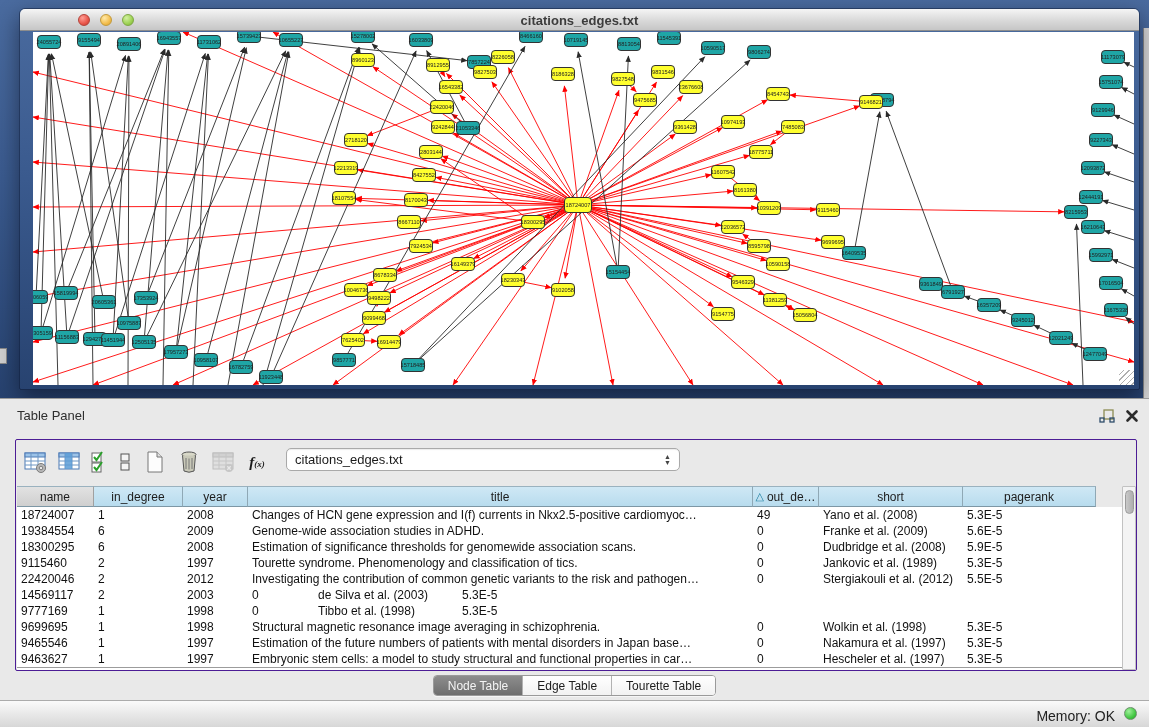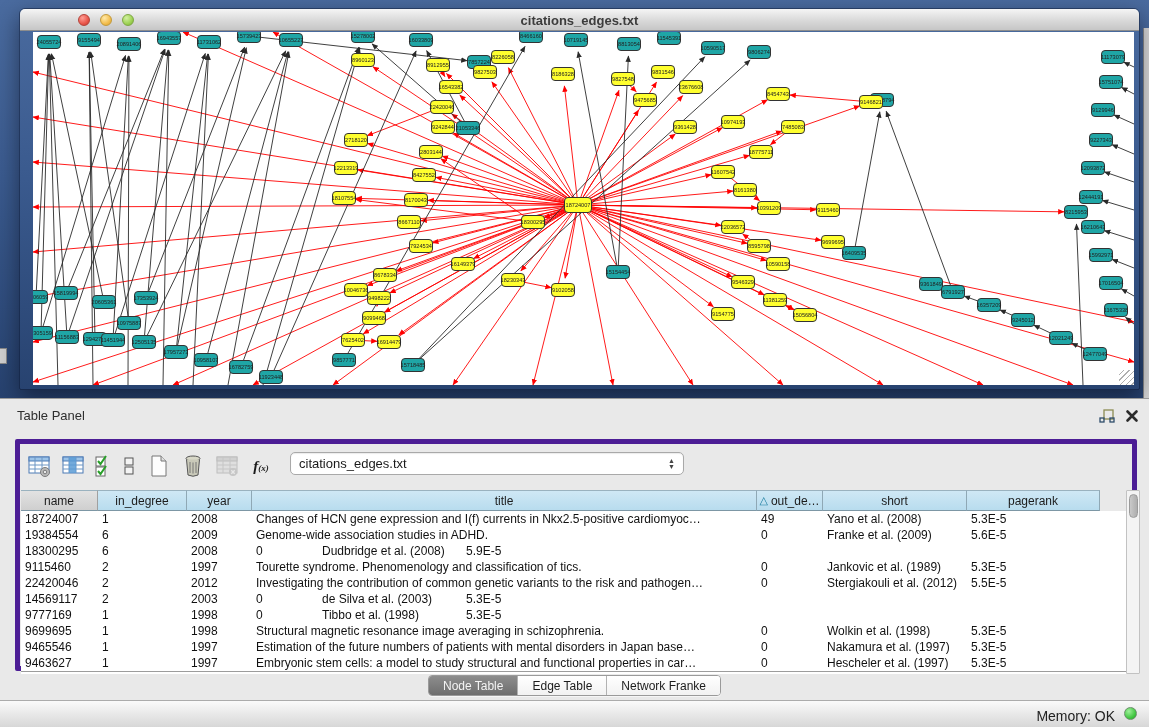--- a/index.html
+++ b/index.html
@@ -33,21 +33,21 @@
 
   
   .table-panel { position:absolute; left:0; top:398px; width:1149px; height:329px;
     background:#e9e9e9; border-top:1px solid #9a9a9a; }
   .tp-header { position:absolute; left:0; top:0; width:100%; height:34px; }
   .tp-title { position:absolute; left:17px; top:9px; font-size:13px; color:#2e2e2e; }
   .tp-float { position:absolute; left:1099px; top:10px; width:16px; height:15px; cursor:pointer; }
   .tp-close { position:absolute; left:1125px; top:10px; width:14px; height:14px; cursor:pointer; }
 
   .panel-inner { position:absolute; left:15px; top:40px; width:1122px; height:232px;
-    border:5px solid #4c1d95; border-radius:2px; background:#e9e9e9; }
+    border:1px solid #4c1d95; border-radius:2px; background:#e9e9e9; }
   .toolbar { position:absolute; left:4px; top:2px; height:40px; display:flex; align-items:center; }
   .tb-icon { width:30px; height:30px; margin-right:4px; display:flex; align-items:center; justify-content:center; cursor:pointer; }
   .tb-icon.narrow { width:22px; }
   .fx { font-family:"Liberation Serif", serif; font-style:italic; font-weight:bold; font-size:15px; color:#1a1a1a; }
   .fx small { font-size:9px; font-weight:bold; }
   .combo { position:absolute; left:270px; top:8px; width:394px; height:23px; background:#ffffff;
     border:1px solid #a9a9a9; border-radius:5px; font-size:13px; color:#1a1a1a;
     display:flex; align-items:center; padding:0 8px; cursor:pointer;
     box-shadow:inset 0 1px 1px rgba(0,0,0,.08); }
   .combo .arrows { margin-left:auto; font-size:7px; line-height:6px; color:#444; text-align:center; }
@@ -785,20 +785,21 @@
             <div class="td" style="width: 65px;">2009</div>
             <div class="td" style="width: 505px;">Genome-wide association studies in ADHD.</div>
             <div class="td" style="width: 66px;">0</div>
             <div class="td" style="width: 144px;">Franke et al. (2009)</div>
             <div class="td" style="width: 133px;">5.6E-5</div>
           </div>
           <div class="tr">
             <div class="td" style="width: 77px;">18300295</div>
             <div class="td" style="width: 89px;">6</div>
             <div class="td" style="width: 65px;">2008</div>
+            <div class="td" style="width: 505px;">Estimation of significance thresholds for genomewide association scans.</div>
             <div class="td" style="width: 66px;">0</div>
             <div class="td" style="width: 144px;">Dudbridge et al. (2008)</div>
             <div class="td" style="width: 133px;">5.9E-5</div>
           </div>
           <div class="tr">
             <div class="td" style="width: 77px;">9115460</div>
             <div class="td" style="width: 89px;">2</div>
             <div class="td" style="width: 65px;">1997</div>
             <div class="td" style="width: 505px;">Tourette syndrome. Phenomenology and classification of tics.</div>
             <div class="td" style="width: 66px;">0</div>
@@ -861,21 +862,21 @@
     </div>
     <div class="vscroll">
       <div class="vthumb"></div>
     </div>
   </div>
 
   <div class="tabs">
     <div class="seg" id="seg">
         <div class="seg-btn active">Node Table</div>
         <div class="seg-btn">Edge Table</div>
-        <div class="seg-btn">Network Franke</div>
+        <div class="seg-btn">Tourette Table</div>
       </div>
   </div>
 </div>
 
 <div class="statusbar">
   <span class="mem">Memory: OK</span>
   <span class="mem-dot"></span>
 </div>
 
 </body></html>

